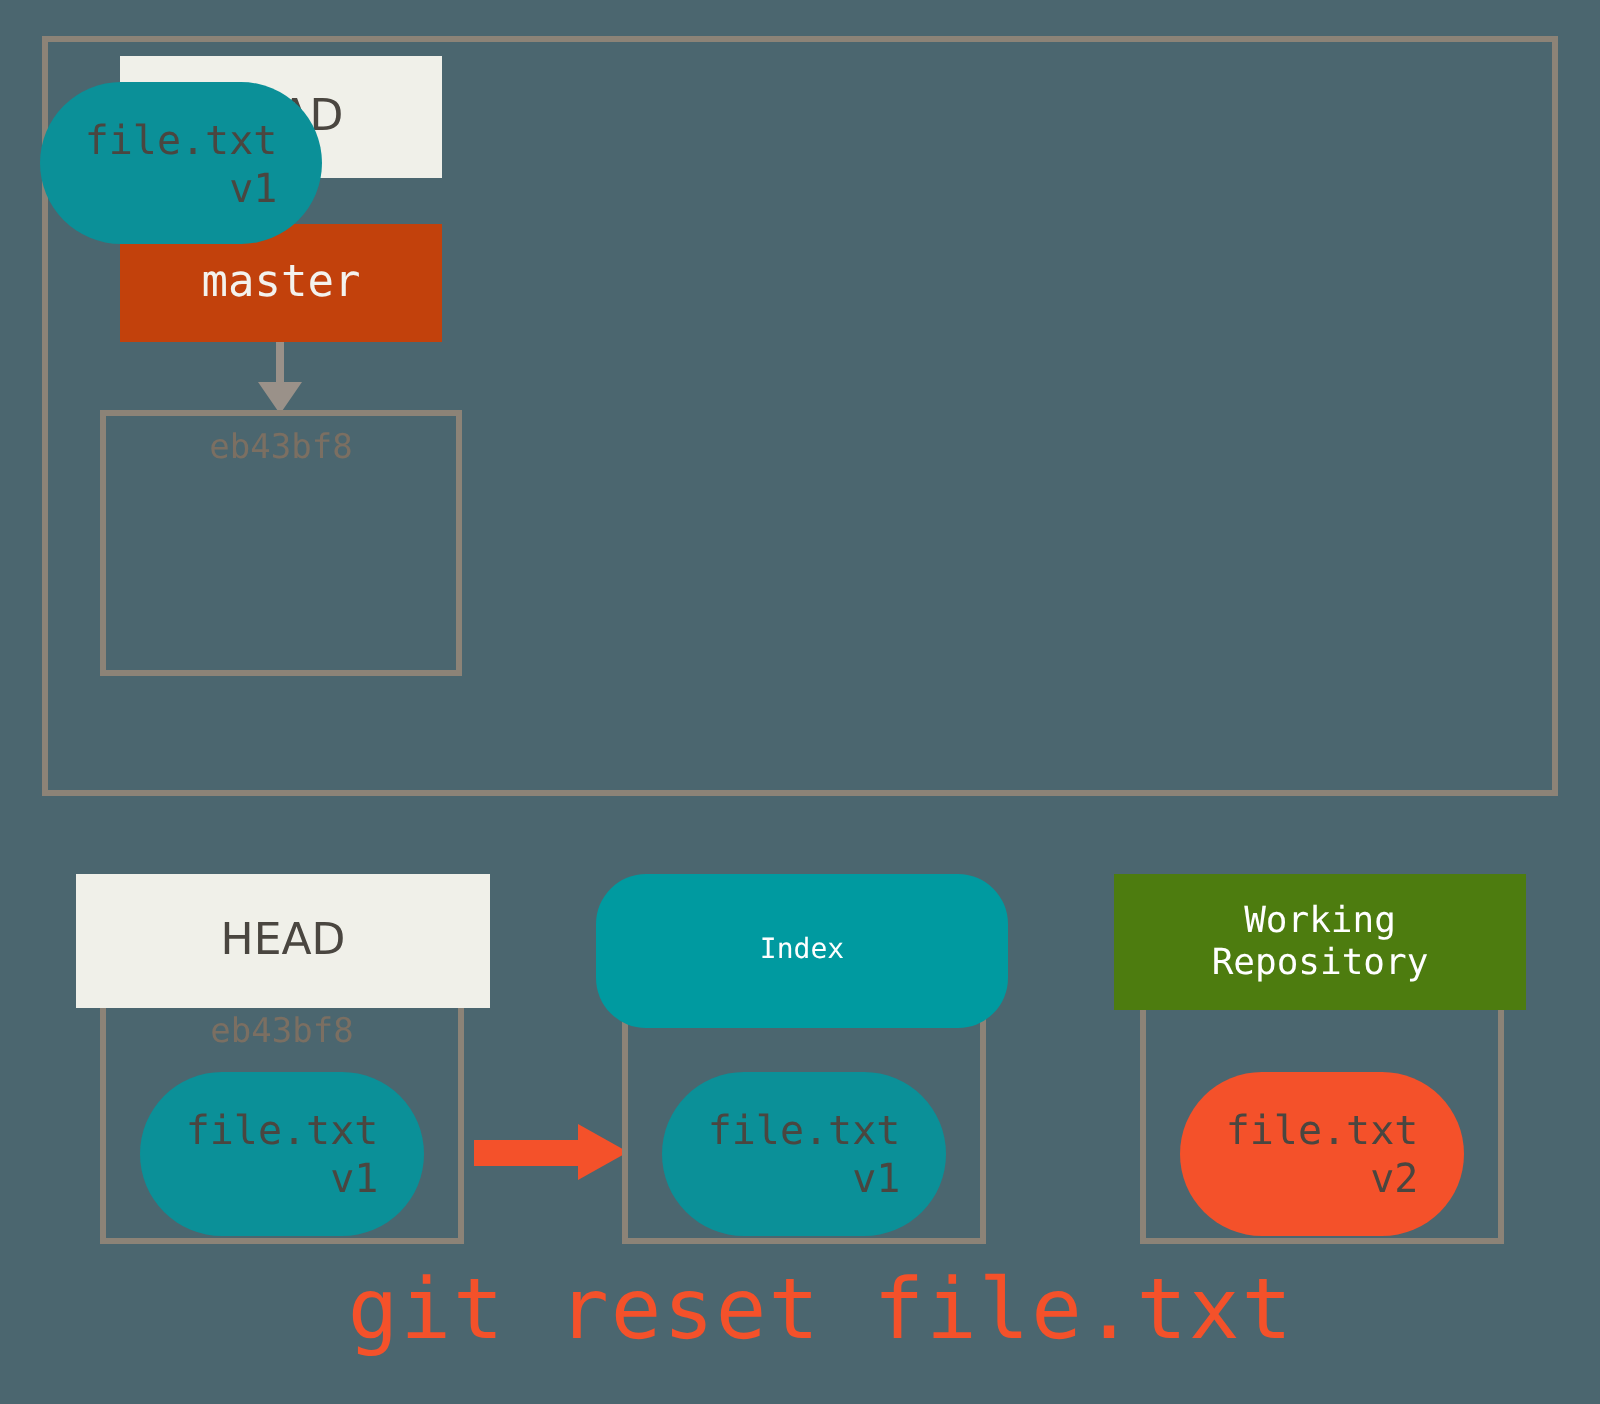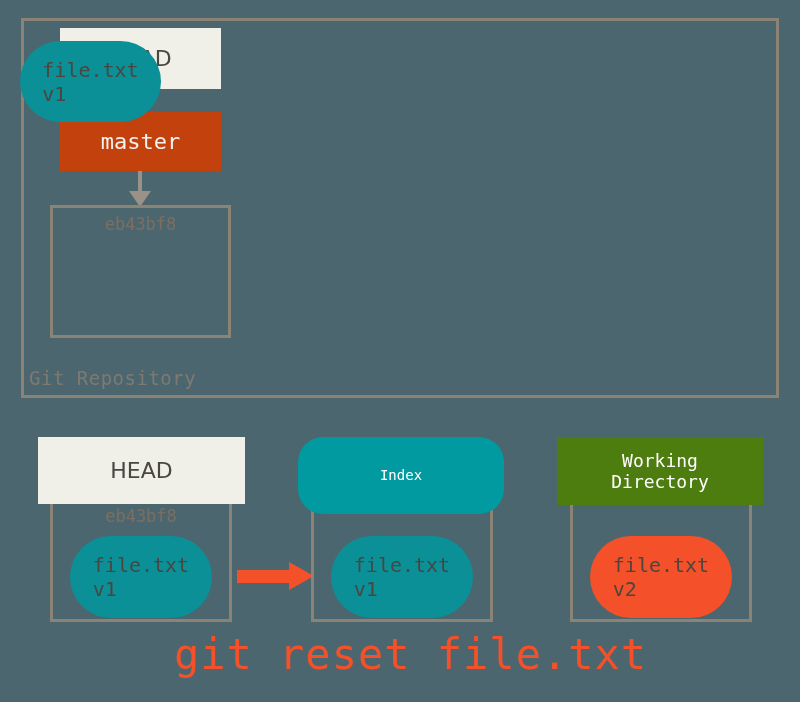--- a/index.html
+++ b/index.html
@@ -83,21 +83,21 @@
     text-align: center;
     font-size: 17px;
     color: #7b6f62;
     line-height: 1;
   }
   .blob {
     position: absolute;
     display: flex;
     align-items: center;
     justify-content: center;
-    text-align: left;
+    text-align: right;
     border-radius: 50px;
     font-size: 20px;
     line-height: 1.2;
     color: #4a4640;
   }
   .blob-teal { background: #0b9098; }
   .blob-orange { background: #f4512a; }
 
   .commit-blob {
     left: 20px; top: 41px; width: 141px; height: 81px;
@@ -195,21 +195,20 @@
     white-space: pre;
     padding-left: 21px;
   }
 </style>
 </head>
 <body>
 
 <div class="stage">
 
   <div class="repo-frame"></div>
-  <div class="repo-label">Git Repository</div>
 
   <div class="box box-head-top">
     <span>HEAD</span>
   </div>
 
   <div class="v-connector" style="left:138px; top:88px; height:26px;"></div>
 
   <div class="box box-master">
     <span>master</span>
   </div>
@@ -244,21 +243,21 @@
     <span>Index</span>
   </div>
   <div class="blob blob-teal blob-index">
     <span><span>file.txt</span><br><span>v1</span></span>
   </div>
 
   <div class="col-frame frame-wd">
     <div class="col-hash"></div>
   </div>
   <div class="box box-wd">
-    <span><span>Working</span><br><span>Directory</span></span>
+    <span><span>Working</span><br><span>Repository</span></span>
   </div>
   <div class="blob blob-orange blob-wd">
     <span><span>file.txt</span><br><span>v2</span></span>
   </div>
 
   <div class="command">git reset file.txt</div>
 
 </div>
 
 </body></html>

